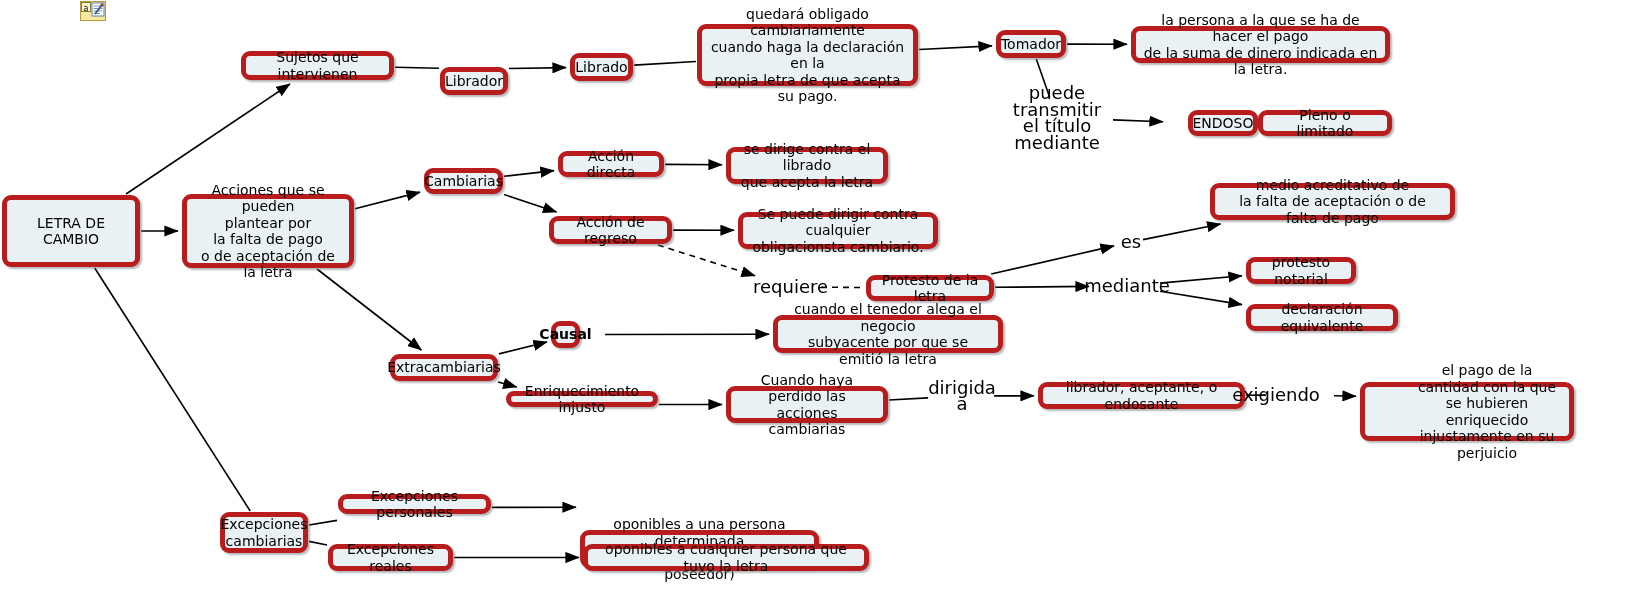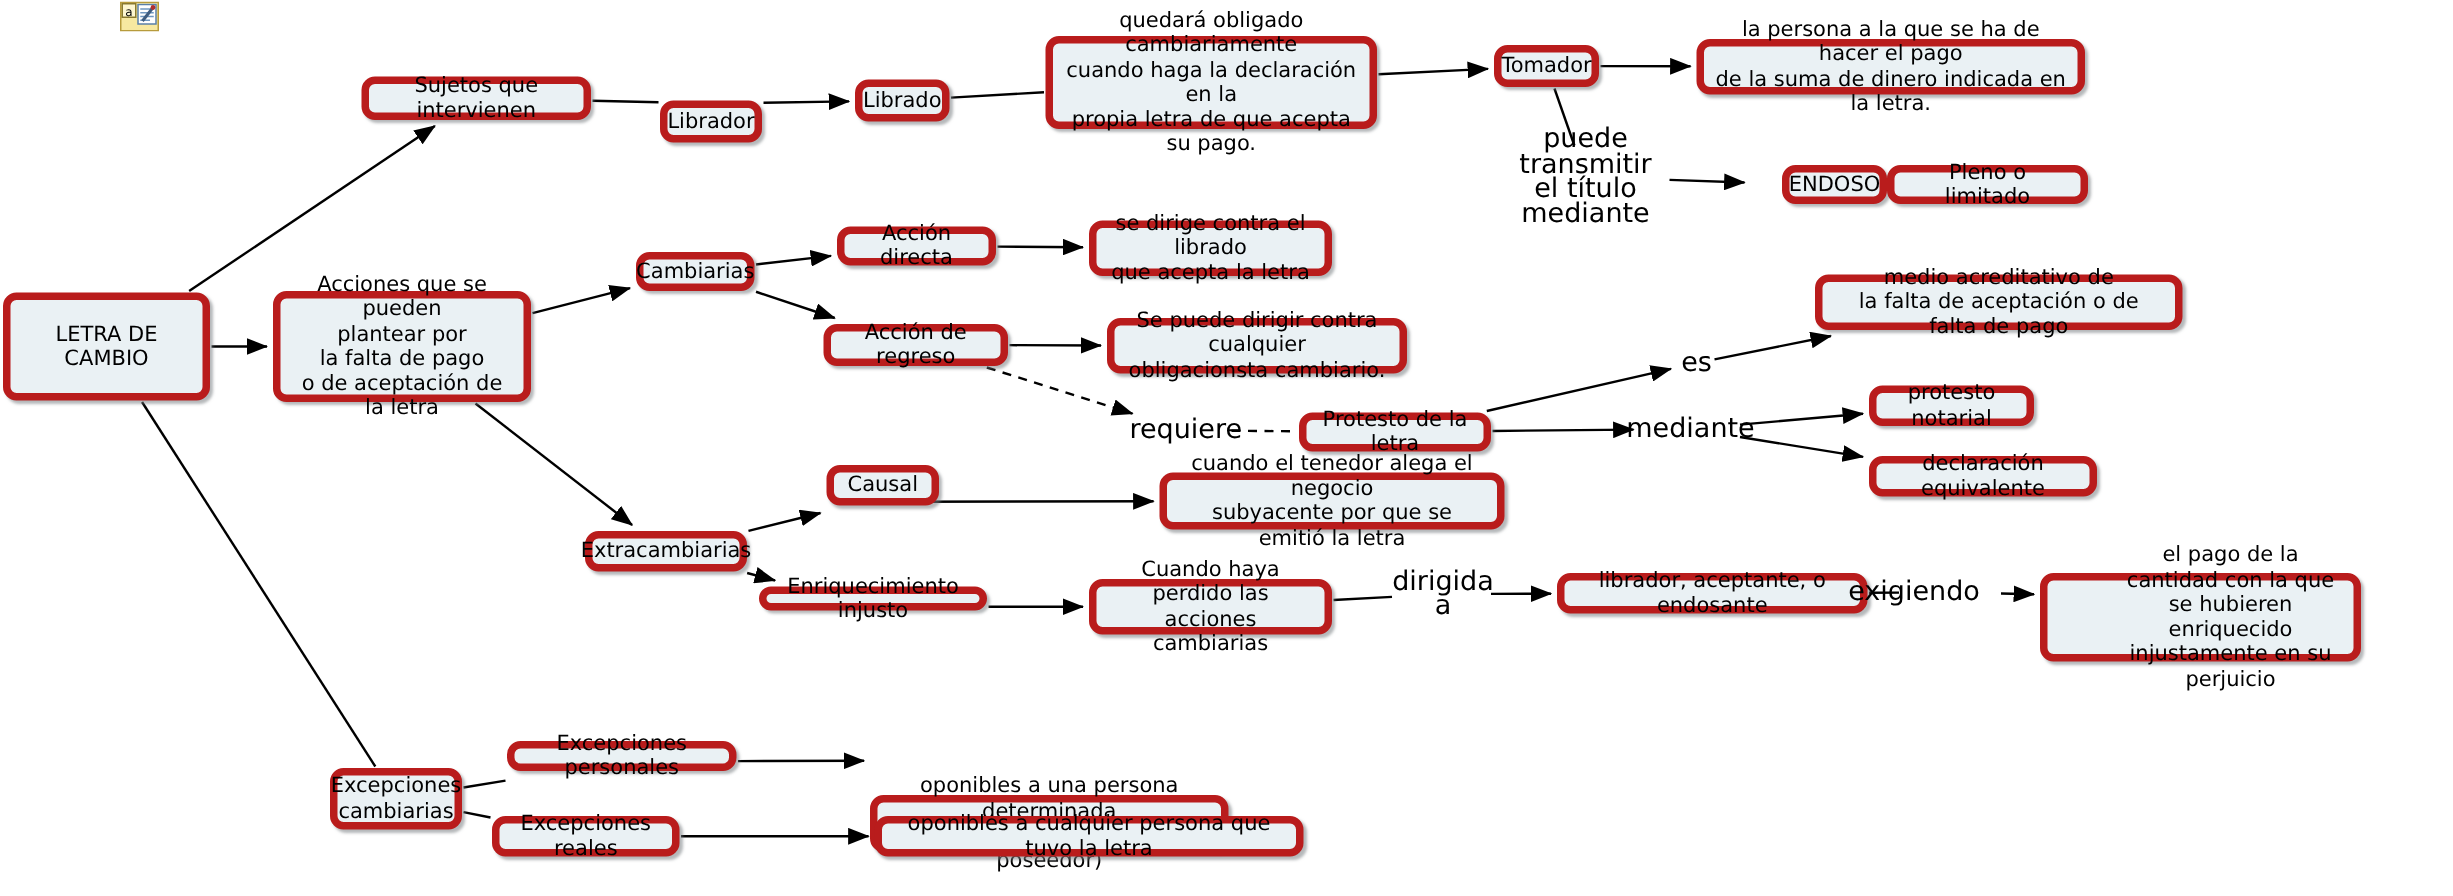--- a/index.html
+++ b/index.html
@@ -152,21 +152,21 @@
 que acepta la letra</div>
       <div class="node" style="left: 549px; top: 216px; width: 123px; height: 28px;">Acción de regreso</div>
       <div class="node" style="left: 738px; top: 212px; width: 200px; height: 37px;">Se puede dirigir contra cualquier
 obligacionsta cambiario.</div>
       <div class="node" style="left: 866px; top: 275px; width: 128px; height: 26px;">Protesto de la letra</div>
       <div class="node" style="left: 1210px; top: 183px; width: 245px; height: 37px;">medio acreditativo de
 la falta de aceptación o de falta de pago</div>
       <div class="node" style="left: 1246px; top: 257px; width: 110px; height: 27px;">protesto notarial</div>
       <div class="node" style="left: 1246px; top: 304px; width: 152px; height: 27px;">declaración equivalente</div>
       <div class="node" style="left: 390px; top: 354px; width: 108px; height: 27px;">Extracambiarias</div>
-      <div class="node" style="left: 551px; top: 310px; width: 75px; height: 27px;">Causal</div>
+      <div class="node" style="left: 551px; top: 321px; width: 29px; height: 27px; font-weight: bold;">Causal</div>
       <div class="node" style="left: 773px; top: 315px; width: 230px; height: 38px;">cuando el tenedor alega el negocio
 subyacente por que se emitió la letra</div>
       <div class="node" style="left: 506px; top: 391px; width: 152px; height: 16px;">Enriquecimiento injusto</div>
       <div class="node" style="left: 726px; top: 386px; width: 162px; height: 37px;">Cuando haya perdido las
 acciones cambiarias</div>
       <div class="node" style="left: 1038px; top: 382px; width: 207px; height: 27px;">librador, aceptante, o endosante</div>
       <div class="node" style="left: 1360px; top: 382px; width: 214px; height: 59px; padding-left: 47px;">el pago de la cantidad con la que
 se hubieren enriquecido
 injustamente en su perjuicio</div>
       <div class="node" style="left: 220px; top: 512px; width: 88px; height: 41px;">Excepciones

